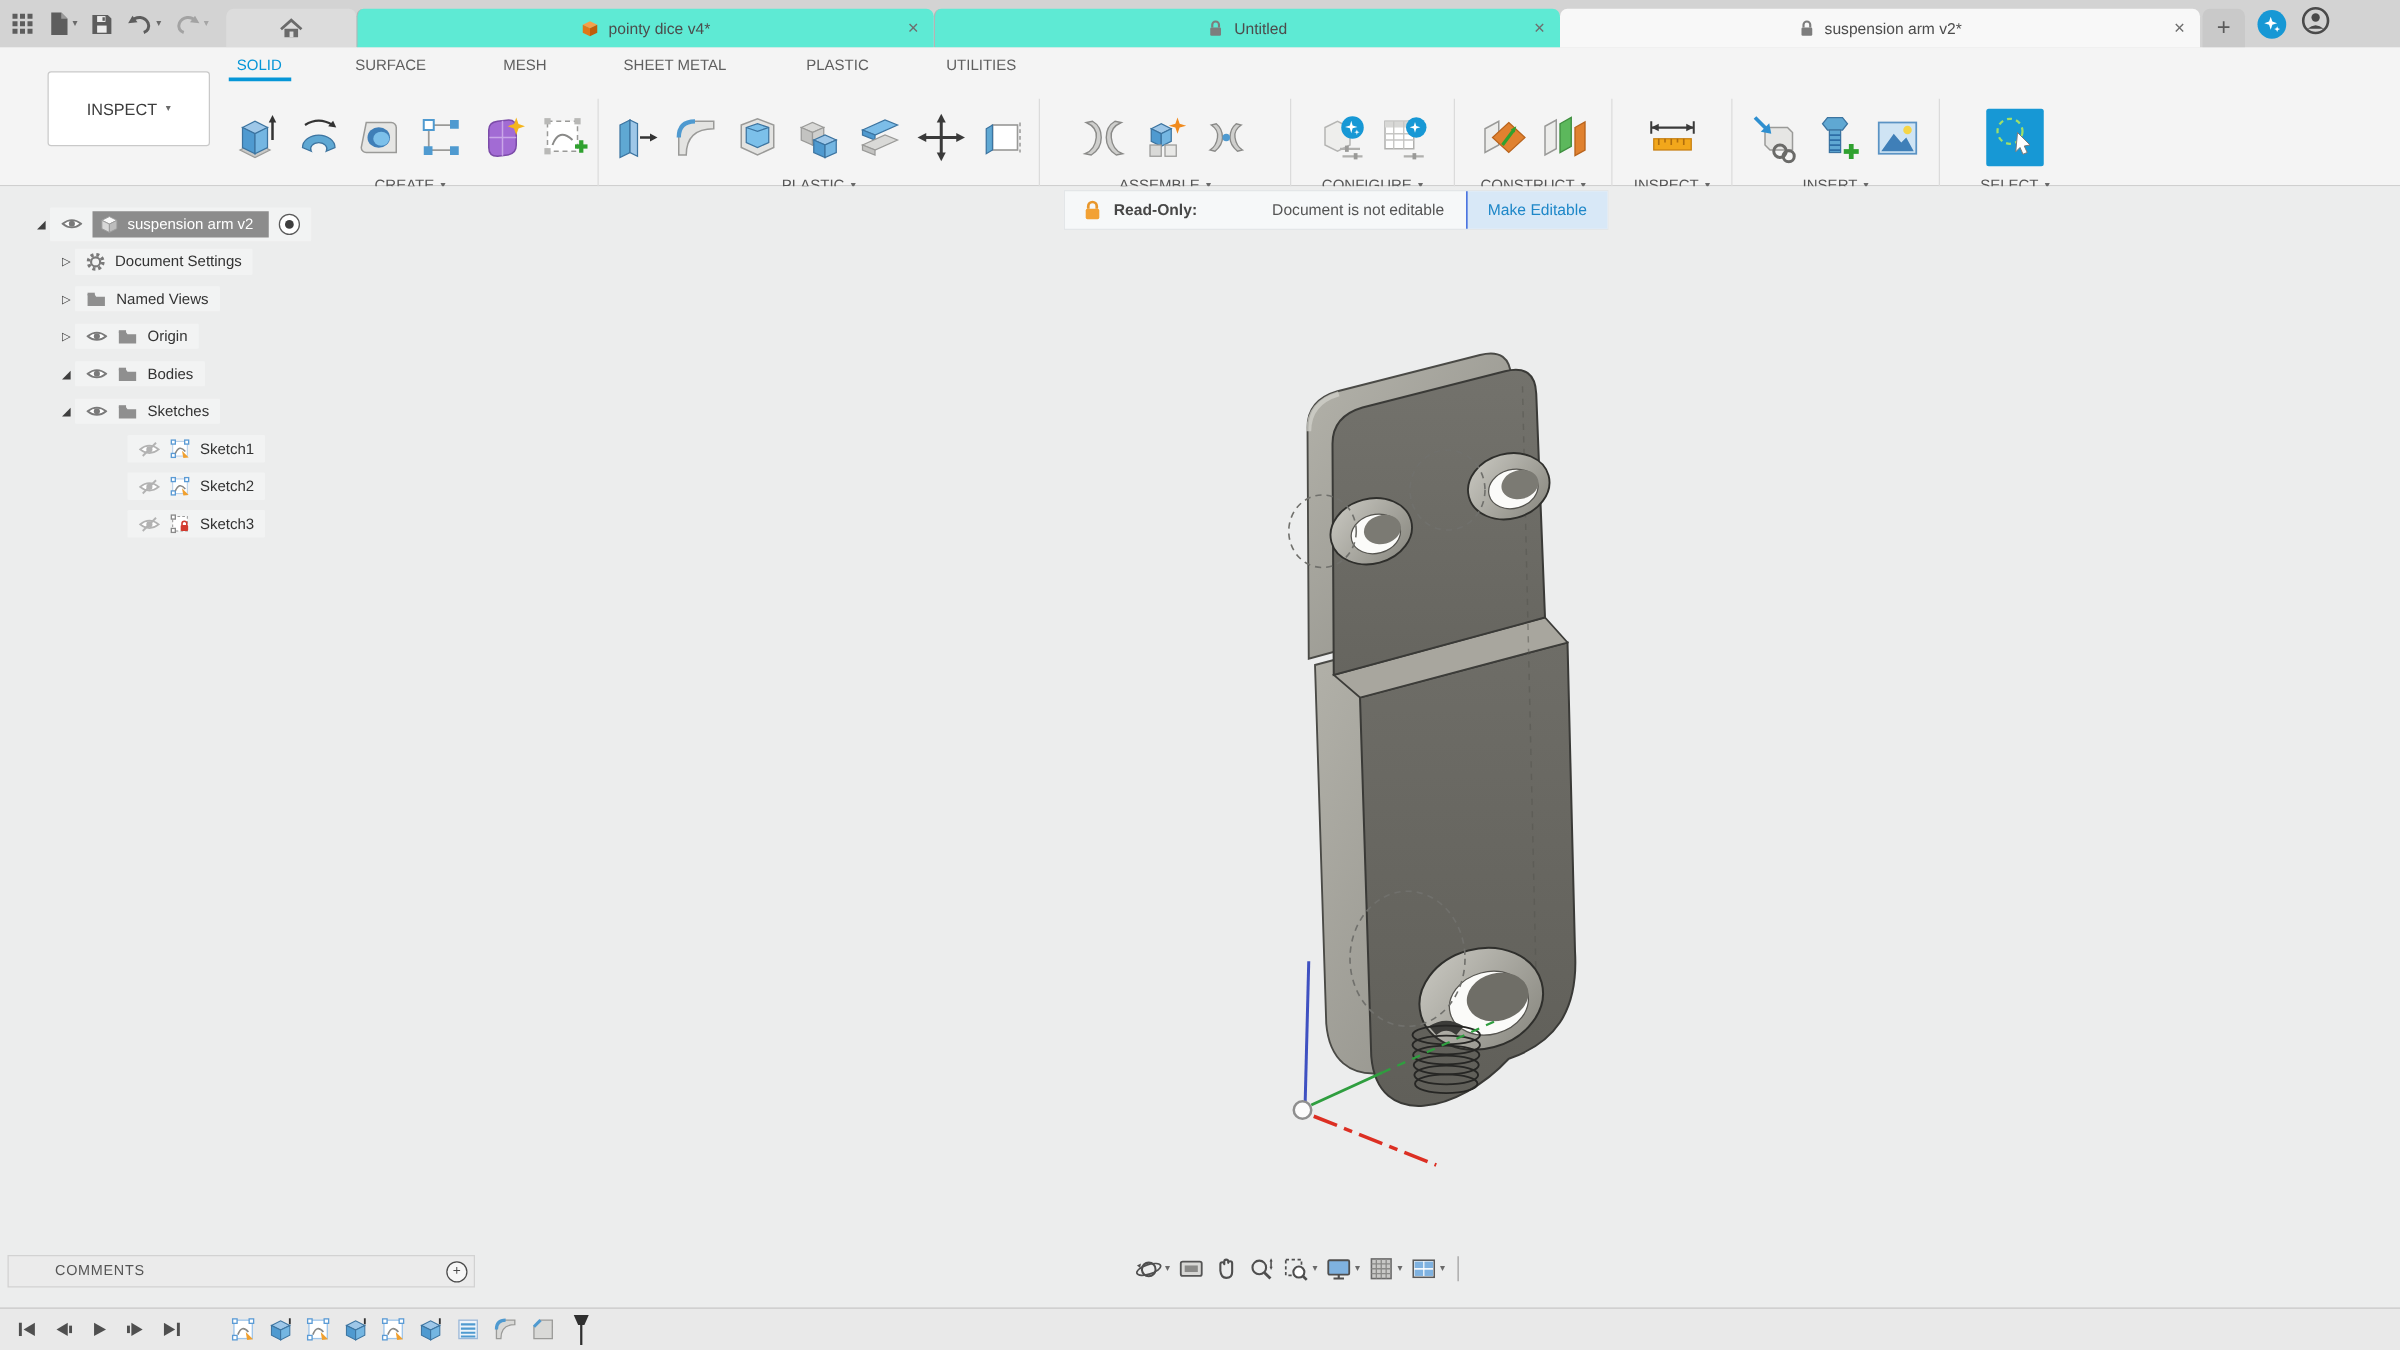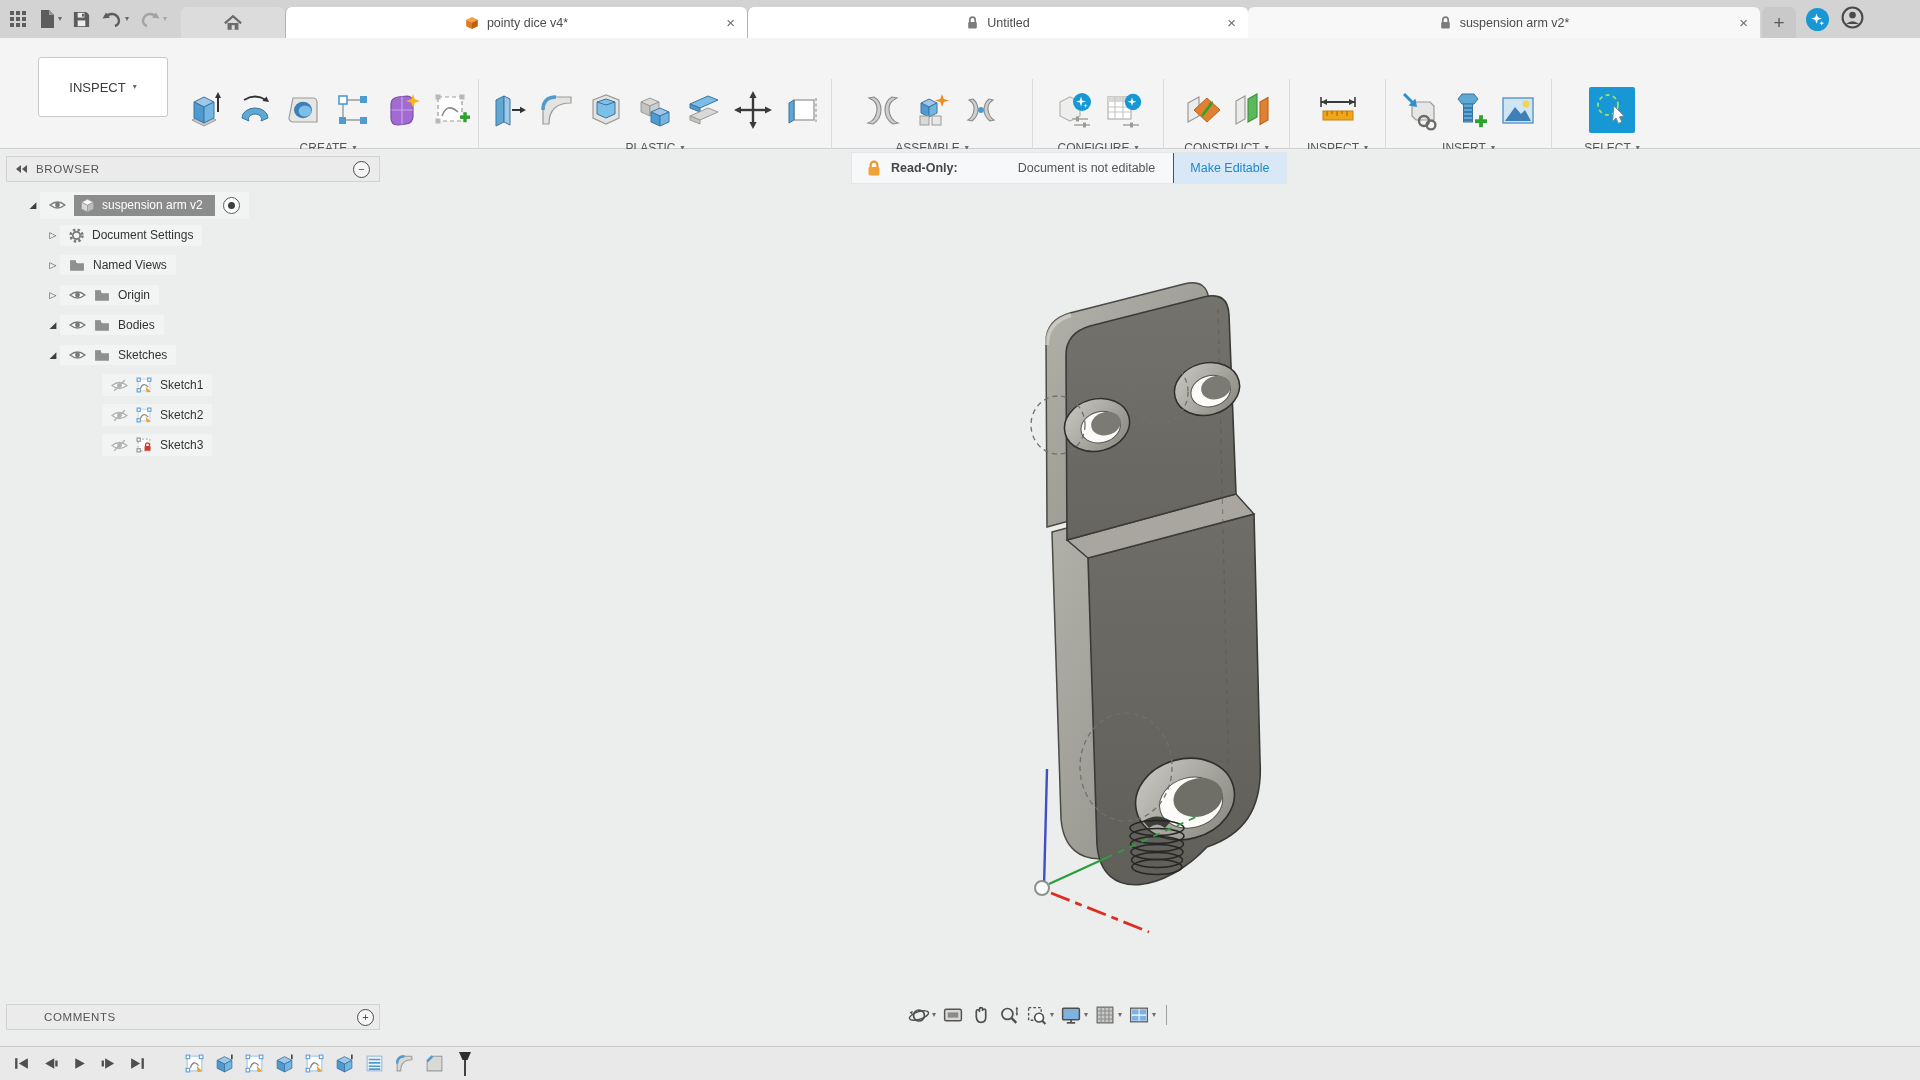--- a/index.html
+++ b/index.html
@@ -7,21 +7,21 @@
        font-family:"Liberation Sans",sans-serif;-webkit-font-smoothing:antialiased;}
   
   .tabbar{position:absolute;top:0;left:0;right:0;height:38px;background:#d3d3d3;display:flex;align-items:flex-end;}
   .qat{display:flex;align-items:center;height:38px;padding:0 8px;gap:10px;}
   .qbtn{display:flex;align-items:center;gap:2px;cursor:pointer;}
   .car{font-size:8px;color:#6a6a6a;line-height:1;}
   .car.dim{color:#a5a5a5;}
   .home-tab{width:104px;height:31px;background:#dcdcdc;border-radius:6px 6px 0 0;display:flex;align-items:center;justify-content:center;margin-left:6px;}
   .dtabs{display:flex;align-items:flex-end;height:38px;}
   .dtab{height:31px;display:flex;align-items:center;justify-content:center;gap:8px;position:relative;border-radius:6px 6px 0 0;cursor:pointer;}
-  .dtab.inactive{background:#ffffff;border-left:1px solid #b4b4b4;}
+  .dtab.inactive{background:#5eead4;border-left:1px solid #b4b4b4;}
   .dtab.active{background:#f8f8f8;}
   .dtab .tlabel{font-size:12.5px;color:#4c4c4c;}
   .dtab .close{position:absolute;right:12px;font-size:15px;color:#6e6e6e;line-height:1;}
   .tabplus{width:34px;height:31px;background:#c9c9c9;border-radius:6px 6px 0 0;display:flex;align-items:center;justify-content:center;font-size:19px;color:#5a5a5a;margin-left:2px;cursor:pointer;}
   .rightctl{display:flex;align-items:center;gap:12px;height:38px;padding:0 10px;}
   .aibadge{width:23px;height:23px;border-radius:50%;background:#1798d5;display:flex;align-items:center;justify-content:center;}
   
   .ribbon{position:absolute;top:38px;left:0;right:0;height:110px;background:#f4f4f4;border-bottom:1px solid #cfcfcf;}
   .design-btn{position:absolute;left:38px;top:19px;width:128px;height:58px;background:#fff;border:1px solid #c9c9c9;border-radius:3px;
       display:flex;align-items:center;justify-content:center;gap:7px;font-size:13px;color:#3c3c3c;cursor:pointer;}
@@ -181,20 +181,28 @@
           </svg>
       </span>
     </div>
   </div>
 
   <div class="ribbon">
     <div class="design-btn">
       <span>INSPECT</span>
       <span class="car">▾</span>
     </div>
+    <div class="rtabs">
+      <div class="rtab active" style="width:95px"><span>SOLID</span><span class="ul"></span></div>
+      <div class="rtab" style="width:115px"><span>SURFACE</span></div>
+      <div class="rtab" style="width:100px"><span>MESH</span></div>
+      <div class="rtab" style="width:140px"><span>SHEET METAL</span></div>
+      <div class="rtab" style="width:120px"><span>PLASTIC</span></div>
+      <div class="rtab" style="width:110px"><span>UTILITIES</span></div>
+    </div>
     <div class="groups">
 
       <div class="grp" style="width:300px">
         <div class="icons">
           <span class="ric">
               <svg width="40" height="42" viewBox="0 0 40 40">
                 <polygon points="6,30 18,24 30,30 18,36" fill="#c9c9c7" stroke="#9a9a98" stroke-width="1"></polygon>
                 <polygon points="8,12 18,7 28,12 18,17" fill="#9ec7e8" stroke="#3c74a0" stroke-width="1"></polygon>
                 <polygon points="8,12 18,17 18,33 8,28" fill="#4f9ad0" stroke="#3c74a0" stroke-width="1"></polygon>
                 <polygon points="28,12 18,17 18,33 28,28" fill="#74b6e2" stroke="#3c74a0" stroke-width="1"></polygon>
@@ -565,28 +573,20 @@
             <path d="M4 6.2 V4.4 a3 3 0 0 1 6 0 V6.2" fill="none" stroke="#e8972c" stroke-width="1.9"></path>
             <rect x="2.2" y="6.2" width="9.6" height="7.4" rx="1.2" fill="#f2a134"></rect>
           </svg>
         <span class="btitle">Read-Only:</span>
       </div>
       <div class="bmsg">Document is not editable</div>
       <div class="baction">Make Editable</div>
     </div>
 
     <div class="browser">
-      <div class="bheader">
-        <span class="collapse-ic">
-            <span class="tri-l"></span>
-            <span class="tri-l"></span>
-          </span>
-        <span class="btitle-text">BROWSER</span>
-        <span class="circbtn">−</span>
-      </div>
       <div class="tree">
 
         <div class="trow" style="padding-left:20px">
           <span class="tri-g">◢</span>
           <div class="rowbg">
             <svg width="17" height="12" viewBox="0 0 16 11">
                 <path d="M1 5.5 Q8 0 15 5.5 Q8 11 1 5.5 Z" fill="#fff" stroke="#7a7a7a" stroke-width="1.3"></path>
                 <circle cx="8" cy="5.5" r="2.3" fill="#7a7a7a"></circle>
               </svg>
             <span class="selbox">

